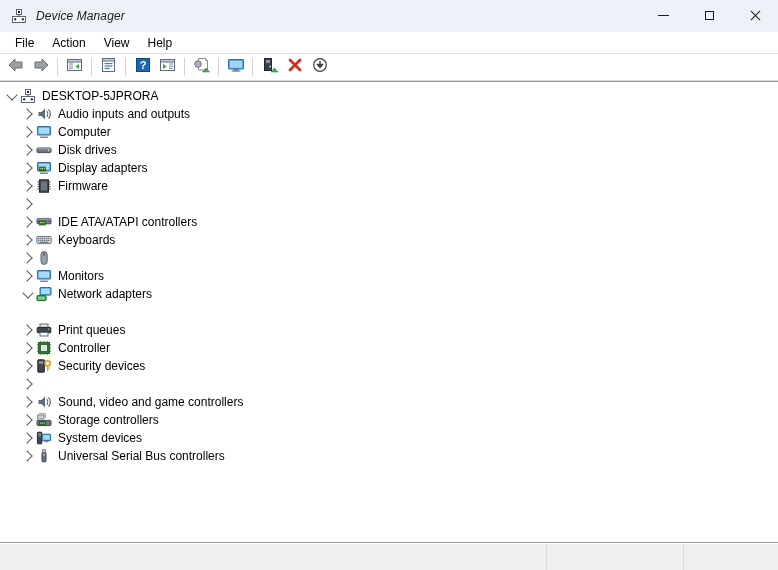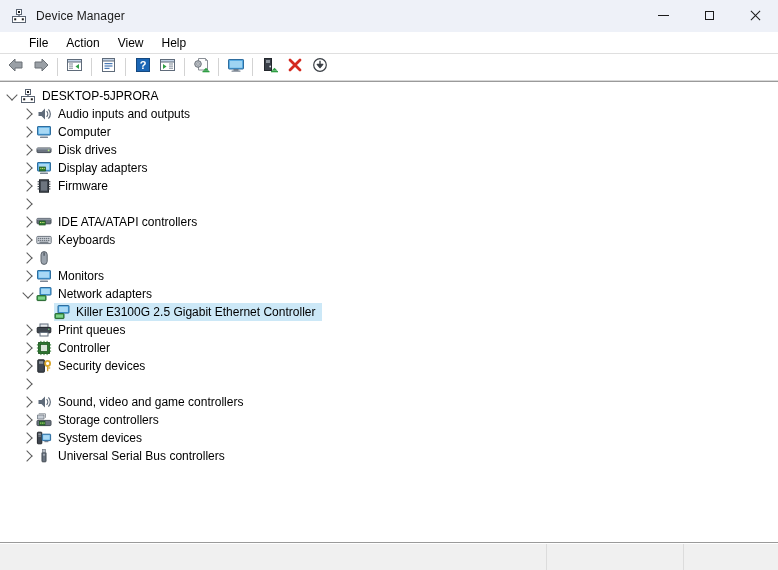--- a/index.html
+++ b/index.html
@@ -27,20 +27,21 @@
 
   
   .titlebar {
     height: 31px;
     background: #eef1f8;
     display: flex;
     align-items: center;
     flex: 0 0 auto;
     position: relative;
     border-bottom: 1px solid #eef1f8;
+    font-style: italic;
   }
   .title-icon {
     width: 16px;
     height: 16px;
     margin-left: 11px;
     margin-right: 9px;
     flex: 0 0 auto;
     position: relative;
   }
   .title-text {
@@ -90,21 +91,21 @@
   }
   .gl-close::before { transform: rotate(45deg); }
   .gl-close::after  { transform: rotate(-45deg); }
 
   
   .menubar {
     height: 21px;
     background: #ffffff;
     display: flex;
     align-items: center;
-    padding-left: 20px;
+    padding-left: 6px;
     flex: 0 0 auto;
   }
   .menu-item {
     font-size: 12px;
     color: #000000;
     padding: 2px 9px;
     cursor: default;
     white-space: nowrap;
   }
 
@@ -584,29 +585,20 @@
                 <rect x="4" y="1.5" width="11" height="7.6" rx="0.6" fill="#4aa3df" stroke="#2e6d9e"></rect>
                 <rect x="5.1" y="2.6" width="8.8" height="5.4" fill="#a9d9f5"></rect>
                 <rect x="1" y="9.6" width="9" height="5" rx="0.6" fill="#3f9e4d" stroke="#26662f"></rect>
                 <rect x="2" y="10.6" width="7" height="3" fill="#7ed389"></rect>
               </svg></span>
             <span class="tlabel">Network adapters</span>
           </span>
         </div>
         <div class="row d2 selected">
           <span class="twisty none"></span>
-          <span class="sel-wrap">
-            <span class="ticon"><svg width="16" height="16" viewBox="0 0 16 16">
-                <rect x="4" y="1.5" width="11" height="7.6" rx="0.6" fill="#4aa3df" stroke="#2e6d9e"></rect>
-                <rect x="5.1" y="2.6" width="8.8" height="5.4" fill="#a9d9f5"></rect>
-                <rect x="1" y="9.6" width="9" height="5" rx="0.6" fill="#3f9e4d" stroke="#26662f"></rect>
-                <rect x="2" y="10.6" width="7" height="3" fill="#7ed389"></rect>
-              </svg></span>
-            <span class="tlabel">Killer E3100G 2.5 Gigabit Ethernet Controller</span>
-          </span>
         </div>
         <div class="row d1">
           <span class="twisty">
             <i class="chev closed"></i>
           </span>
           <span class="sel-wrap">
             <span class="ticon"><svg width="16" height="16" viewBox="0 0 16 16">
                 <rect x="4" y="2" width="8" height="3.4" fill="#e8ebee" stroke="#5f6b7a"></rect>
                 <rect x="1.2" y="5.4" width="13.6" height="5.4" rx="0.8" fill="#3f464f" stroke="#23272c"></rect>
                 <rect x="4" y="10.4" width="8" height="3.6" fill="#ffffff" stroke="#5f6b7a"></rect>

